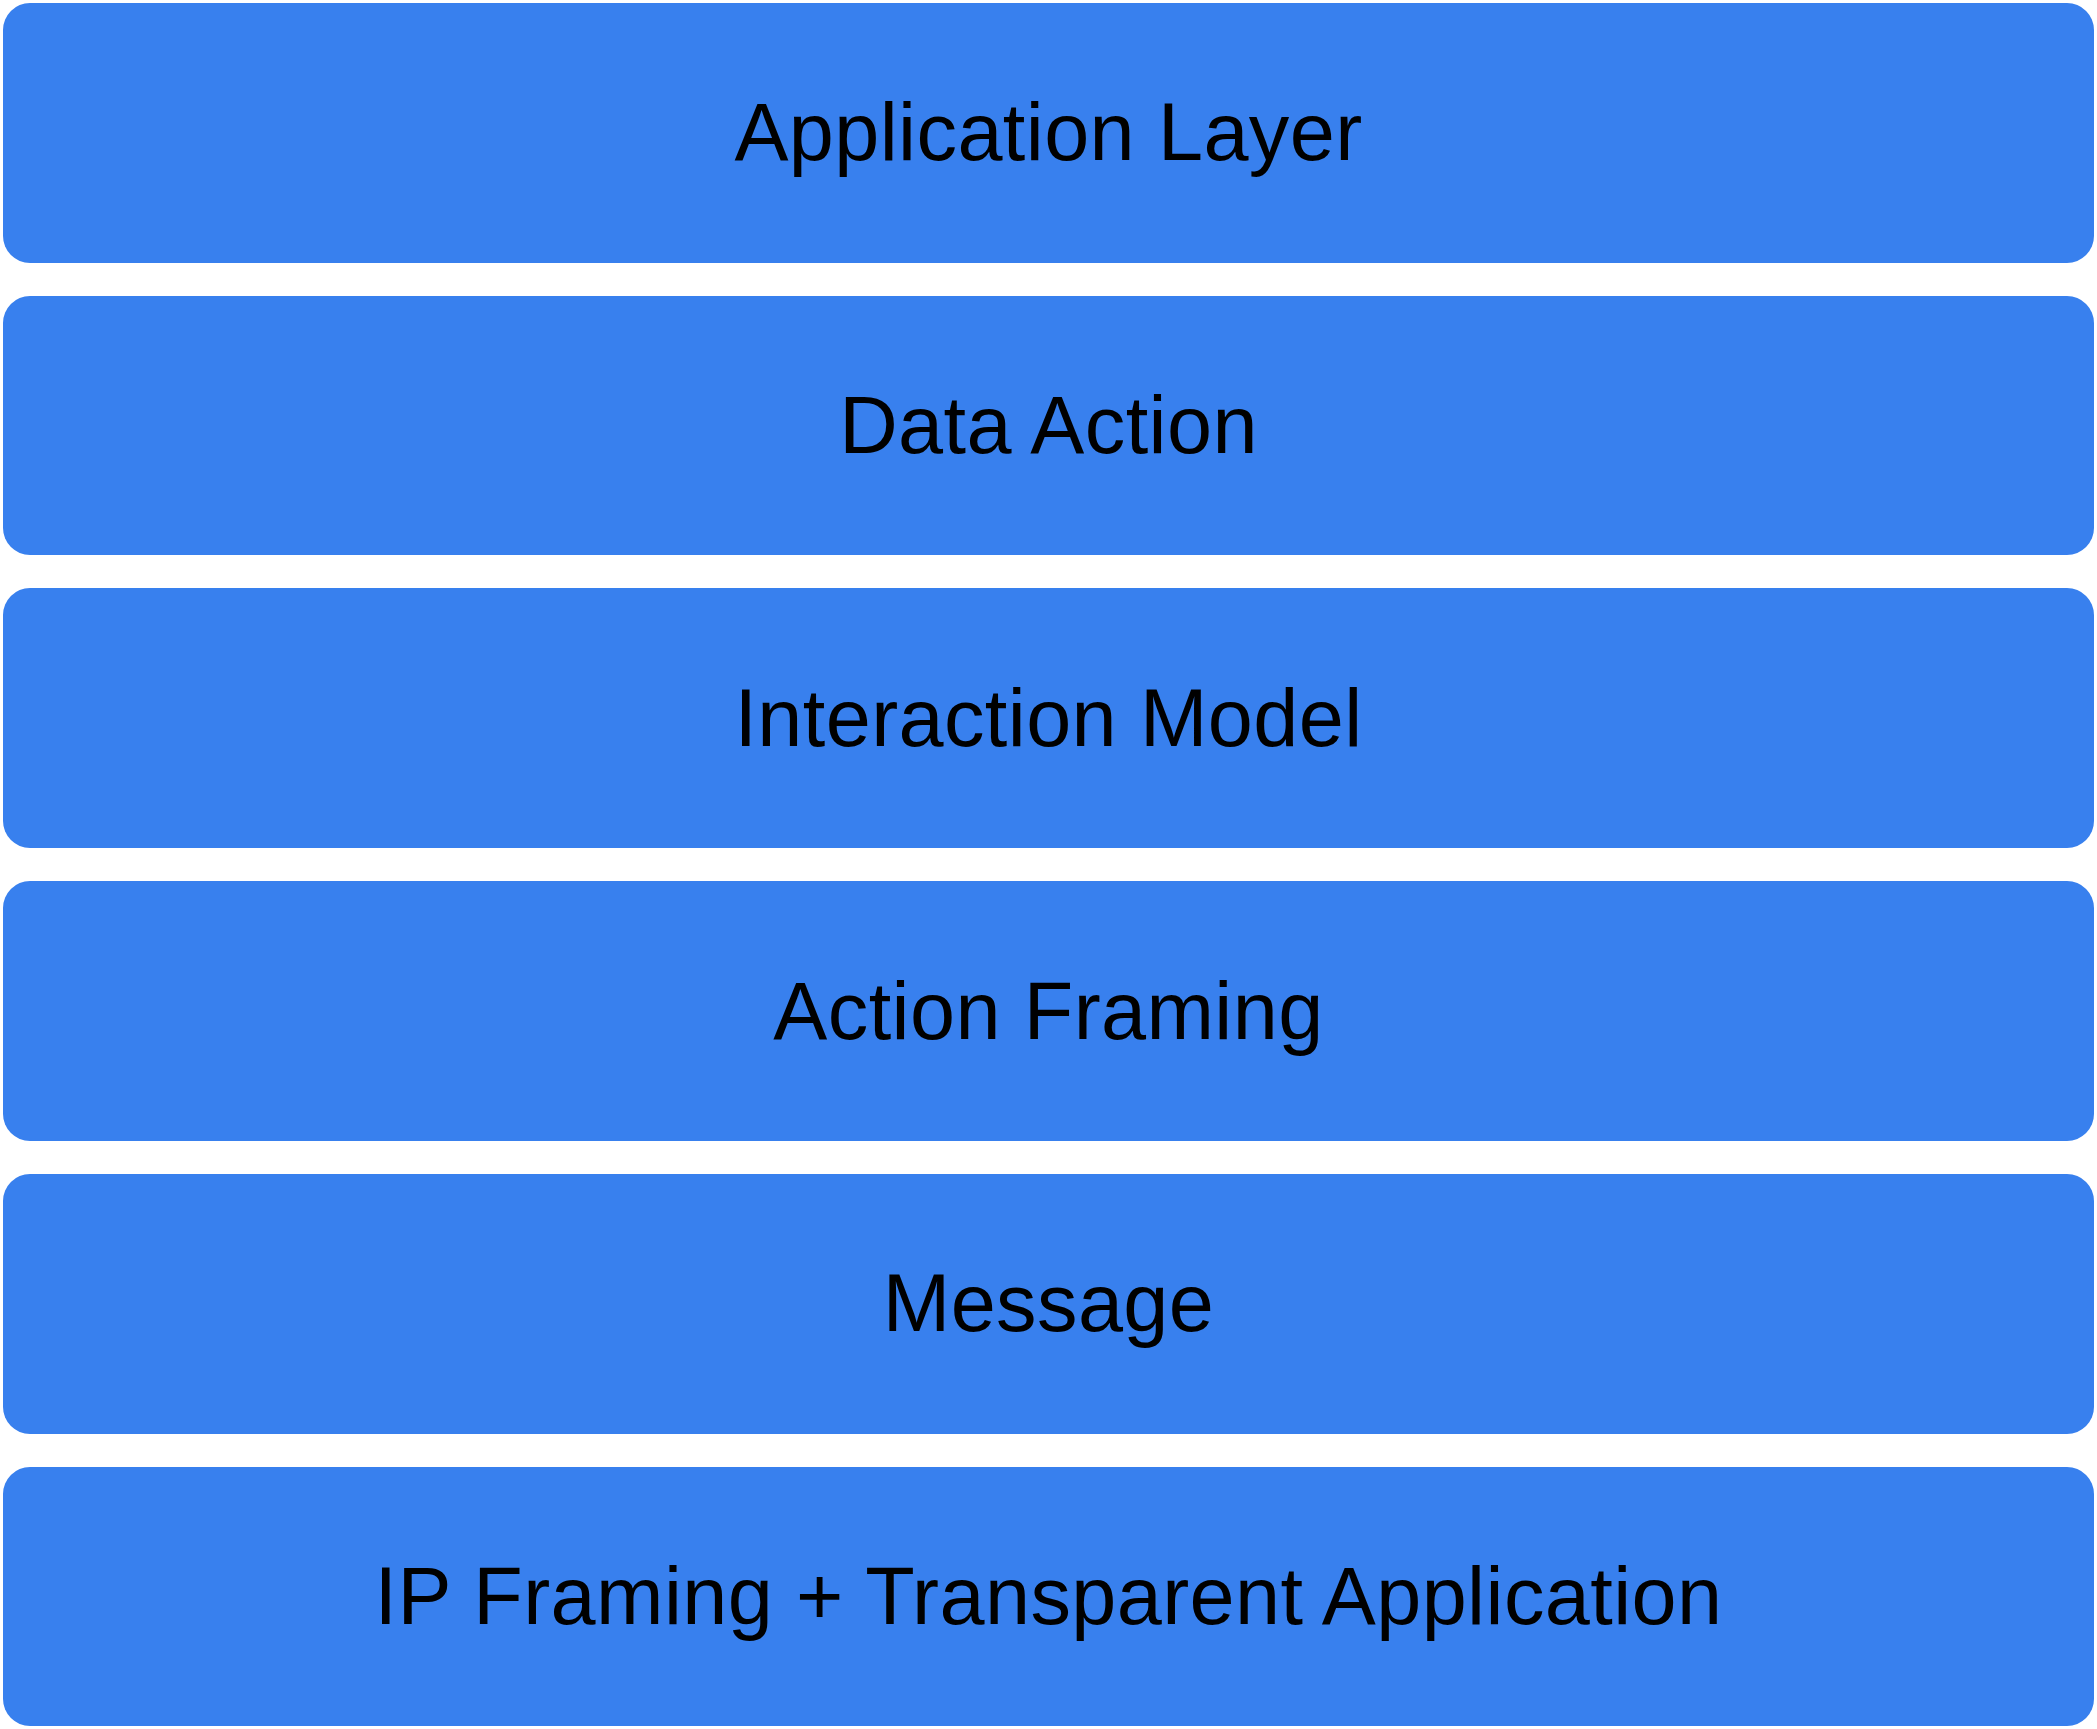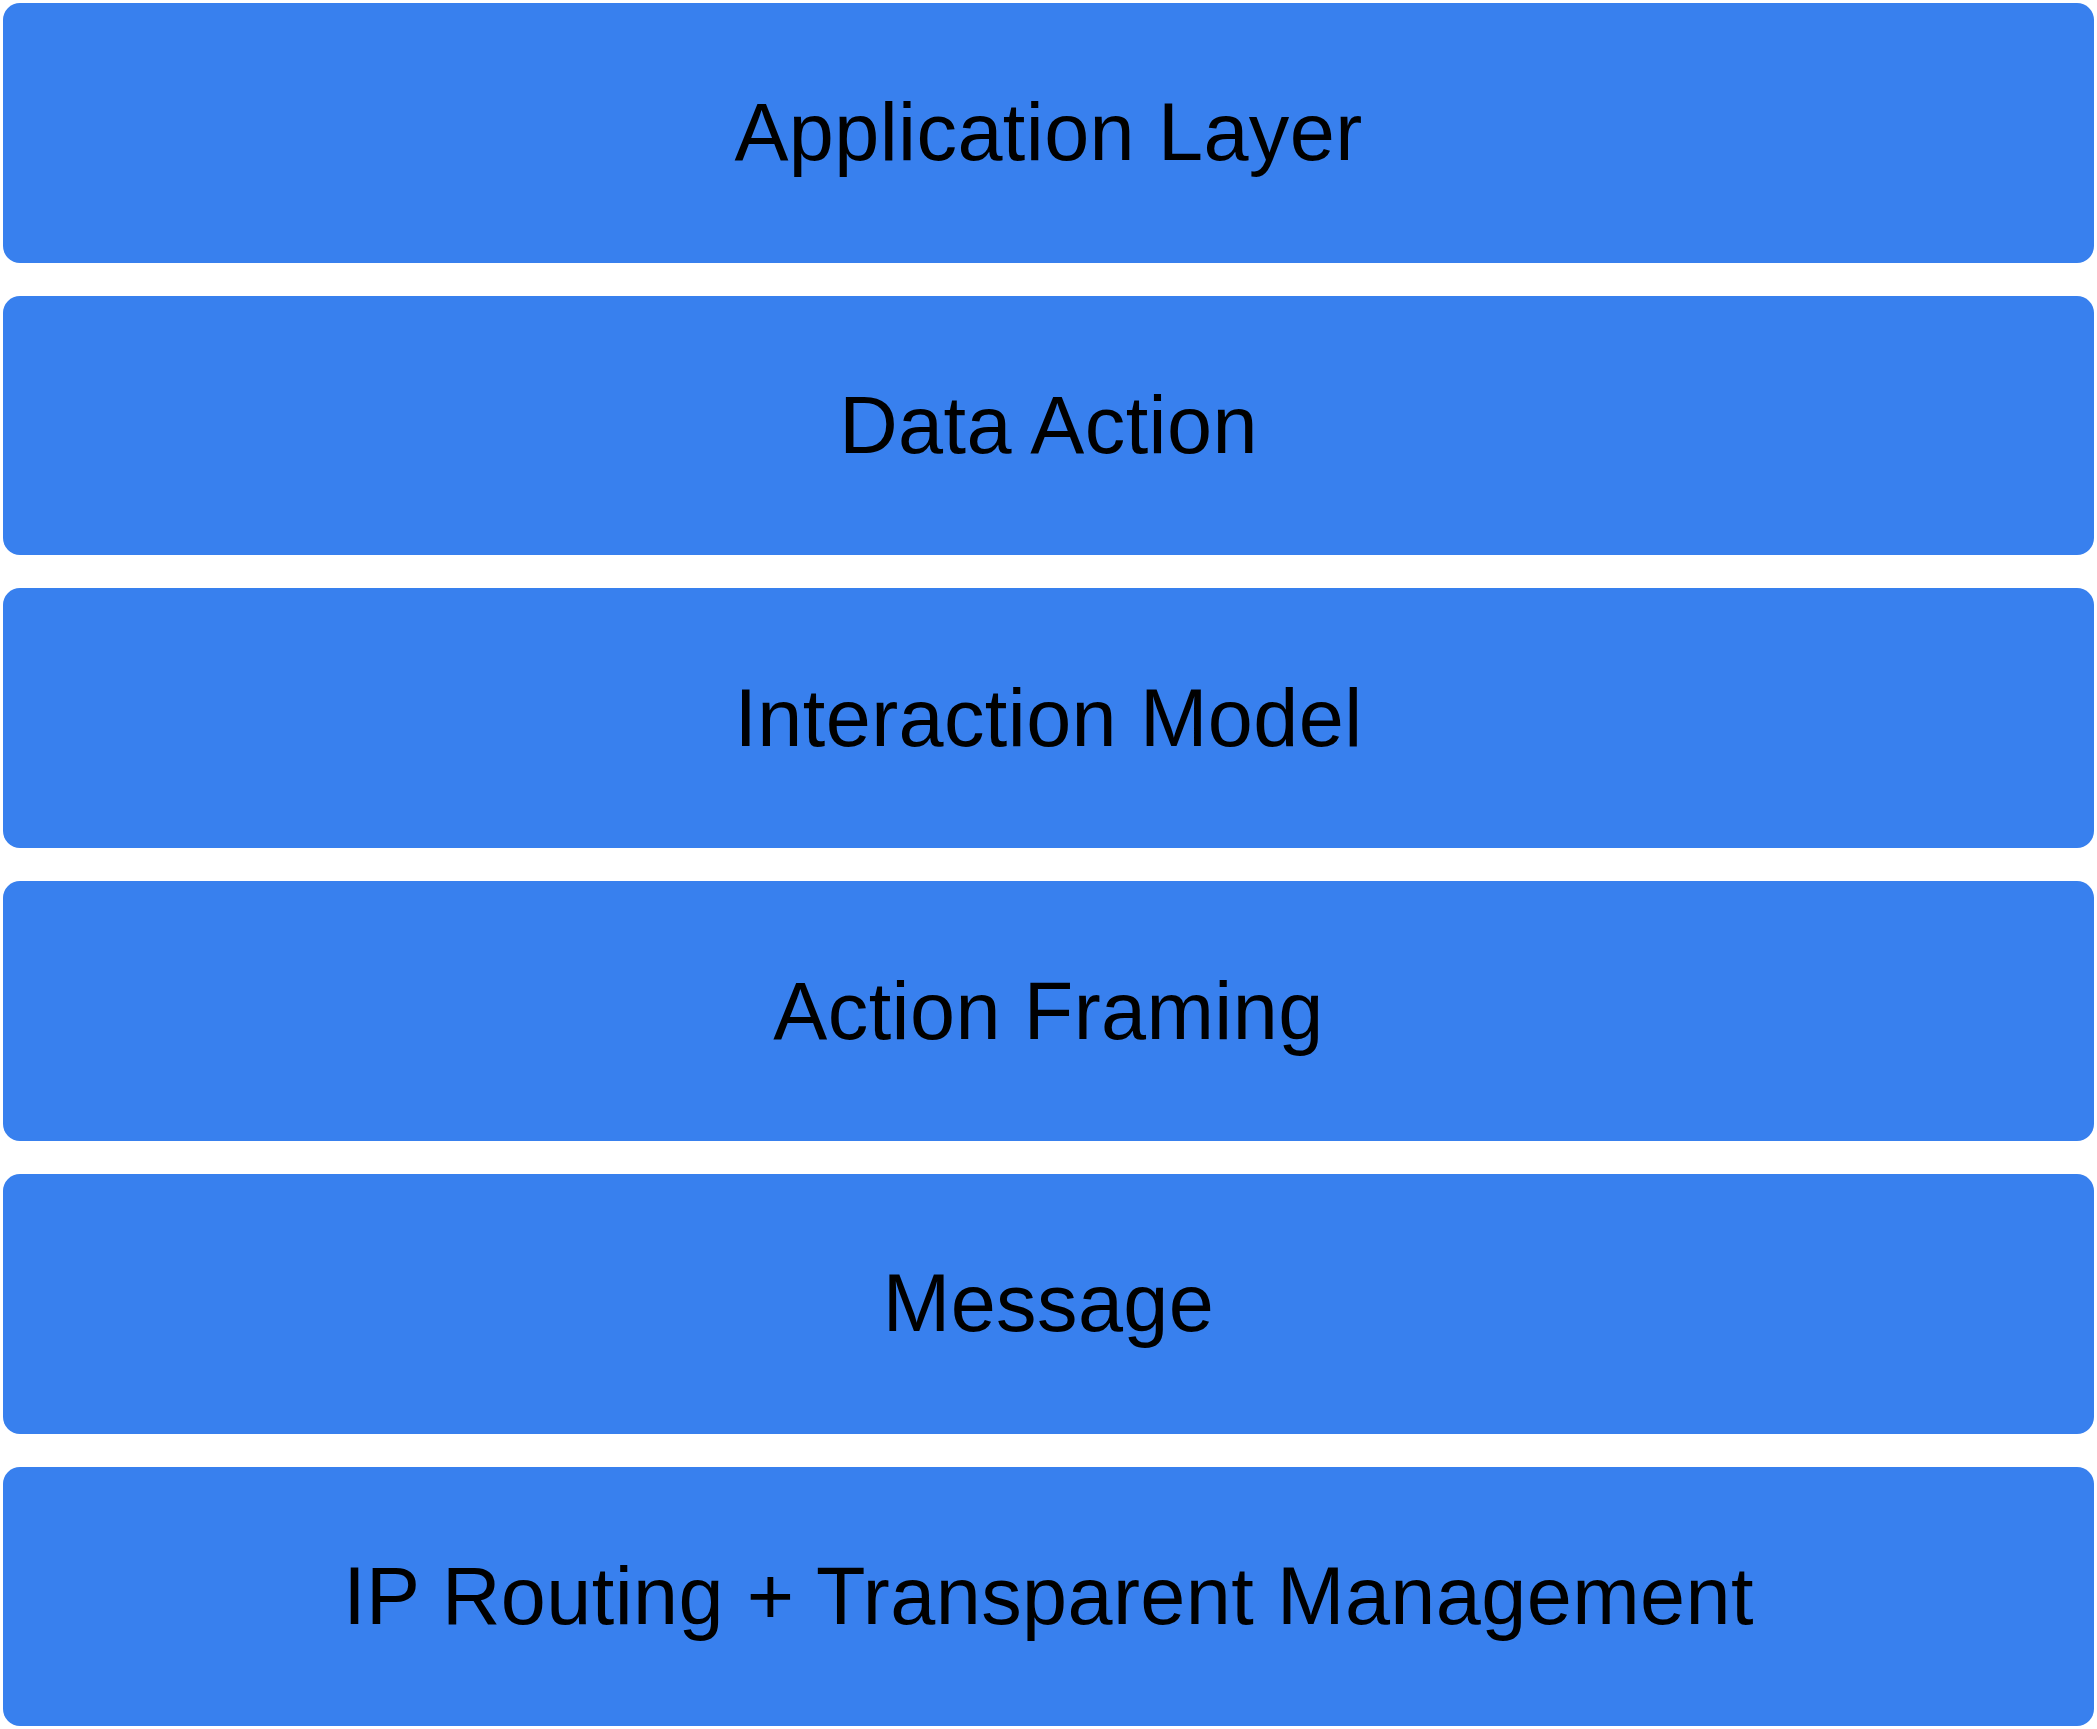--- a/index.html
+++ b/index.html
@@ -20,21 +20,21 @@
     left: 2.8px;
     right: 2.8px;
     bottom: 3.5px;
     display: flex;
     flex-direction: column;
     gap: 33px;
   }
   .layer {
     flex: 1 1 0;
     background: var(--layer-fill, #3880ee);
-    border-radius: 17px;
+    border-radius: 27px;
     display: flex;
     align-items: center;
     justify-content: center;
   }
   .layer-label {
     color: var(--layer-text, #000000);
     font-size: 81px;
     line-height: 1;
     letter-spacing: 0.4px;
     white-space: nowrap;
@@ -53,16 +53,16 @@
   <div class="layer">
     <span class="layer-label">Interaction Model</span>
   </div>
   <div class="layer">
     <span class="layer-label">Action Framing</span>
   </div>
   <div class="layer">
     <span class="layer-label">Message</span>
   </div>
   <div class="layer">
-    <span class="layer-label">IP Routing + Transparent Management</span>
+    <span class="layer-label">IP Framing + Transparent Application</span>
   </div>
 </div>
 
 
 </body></html>

